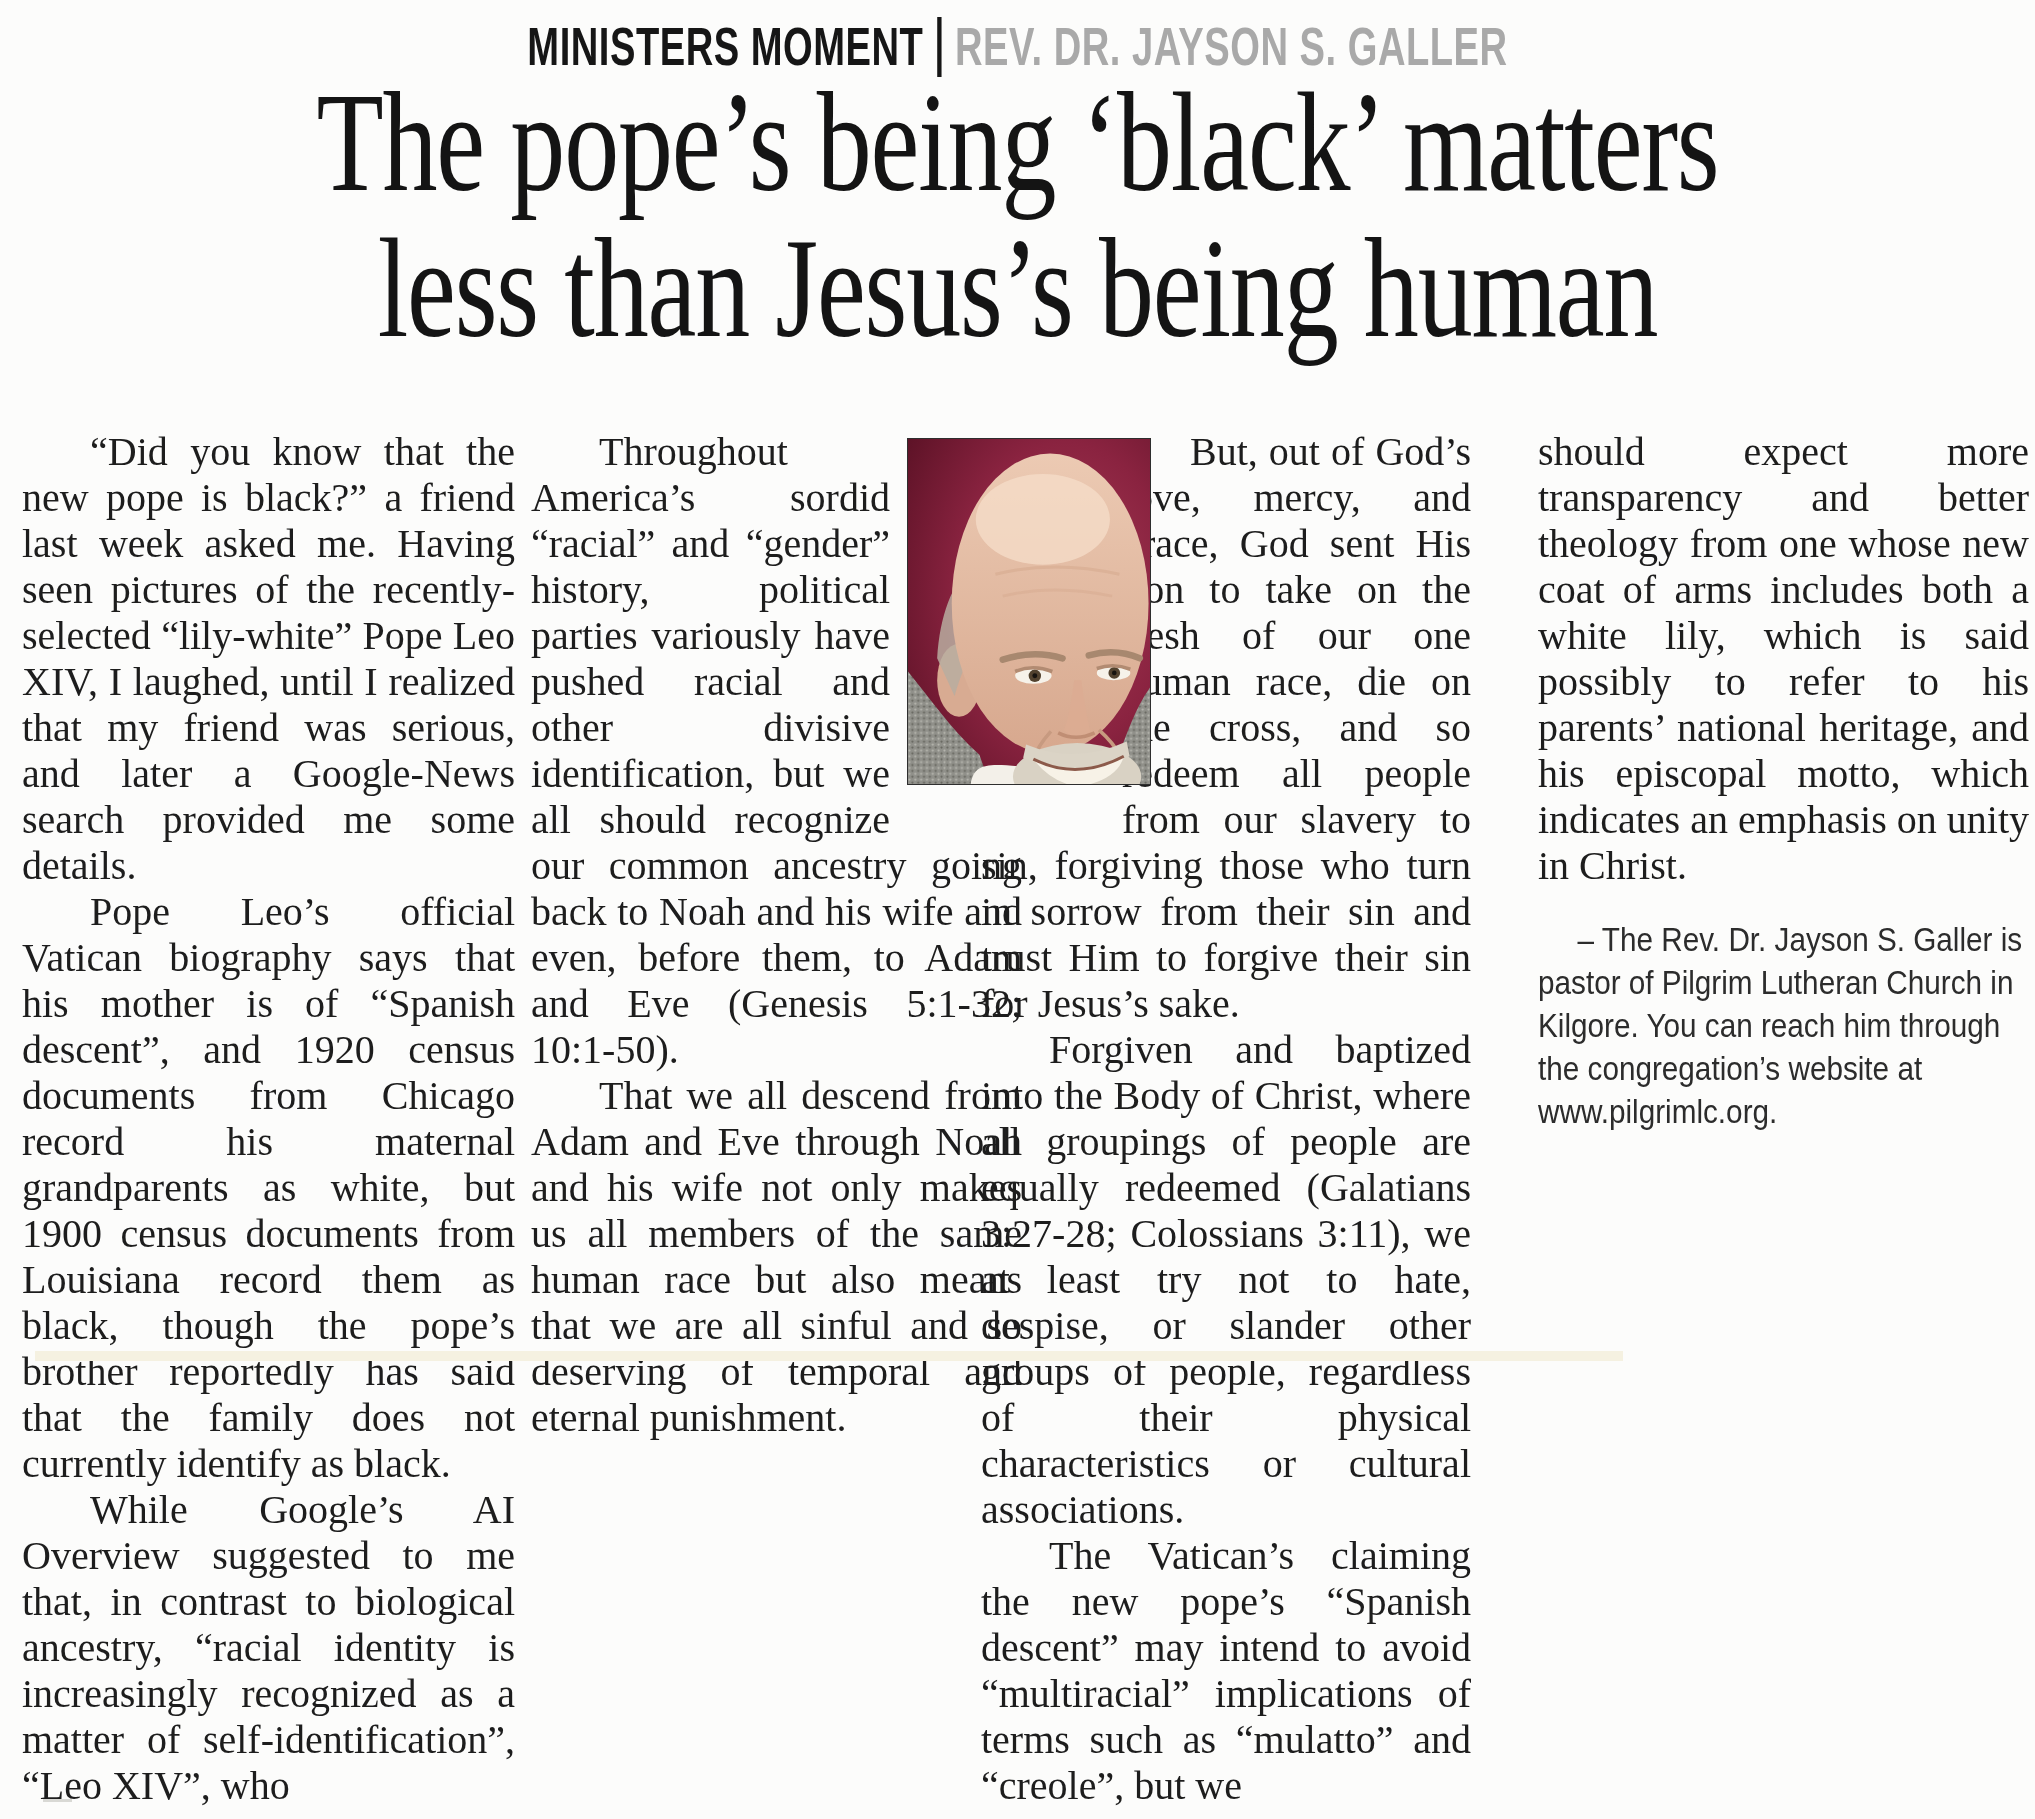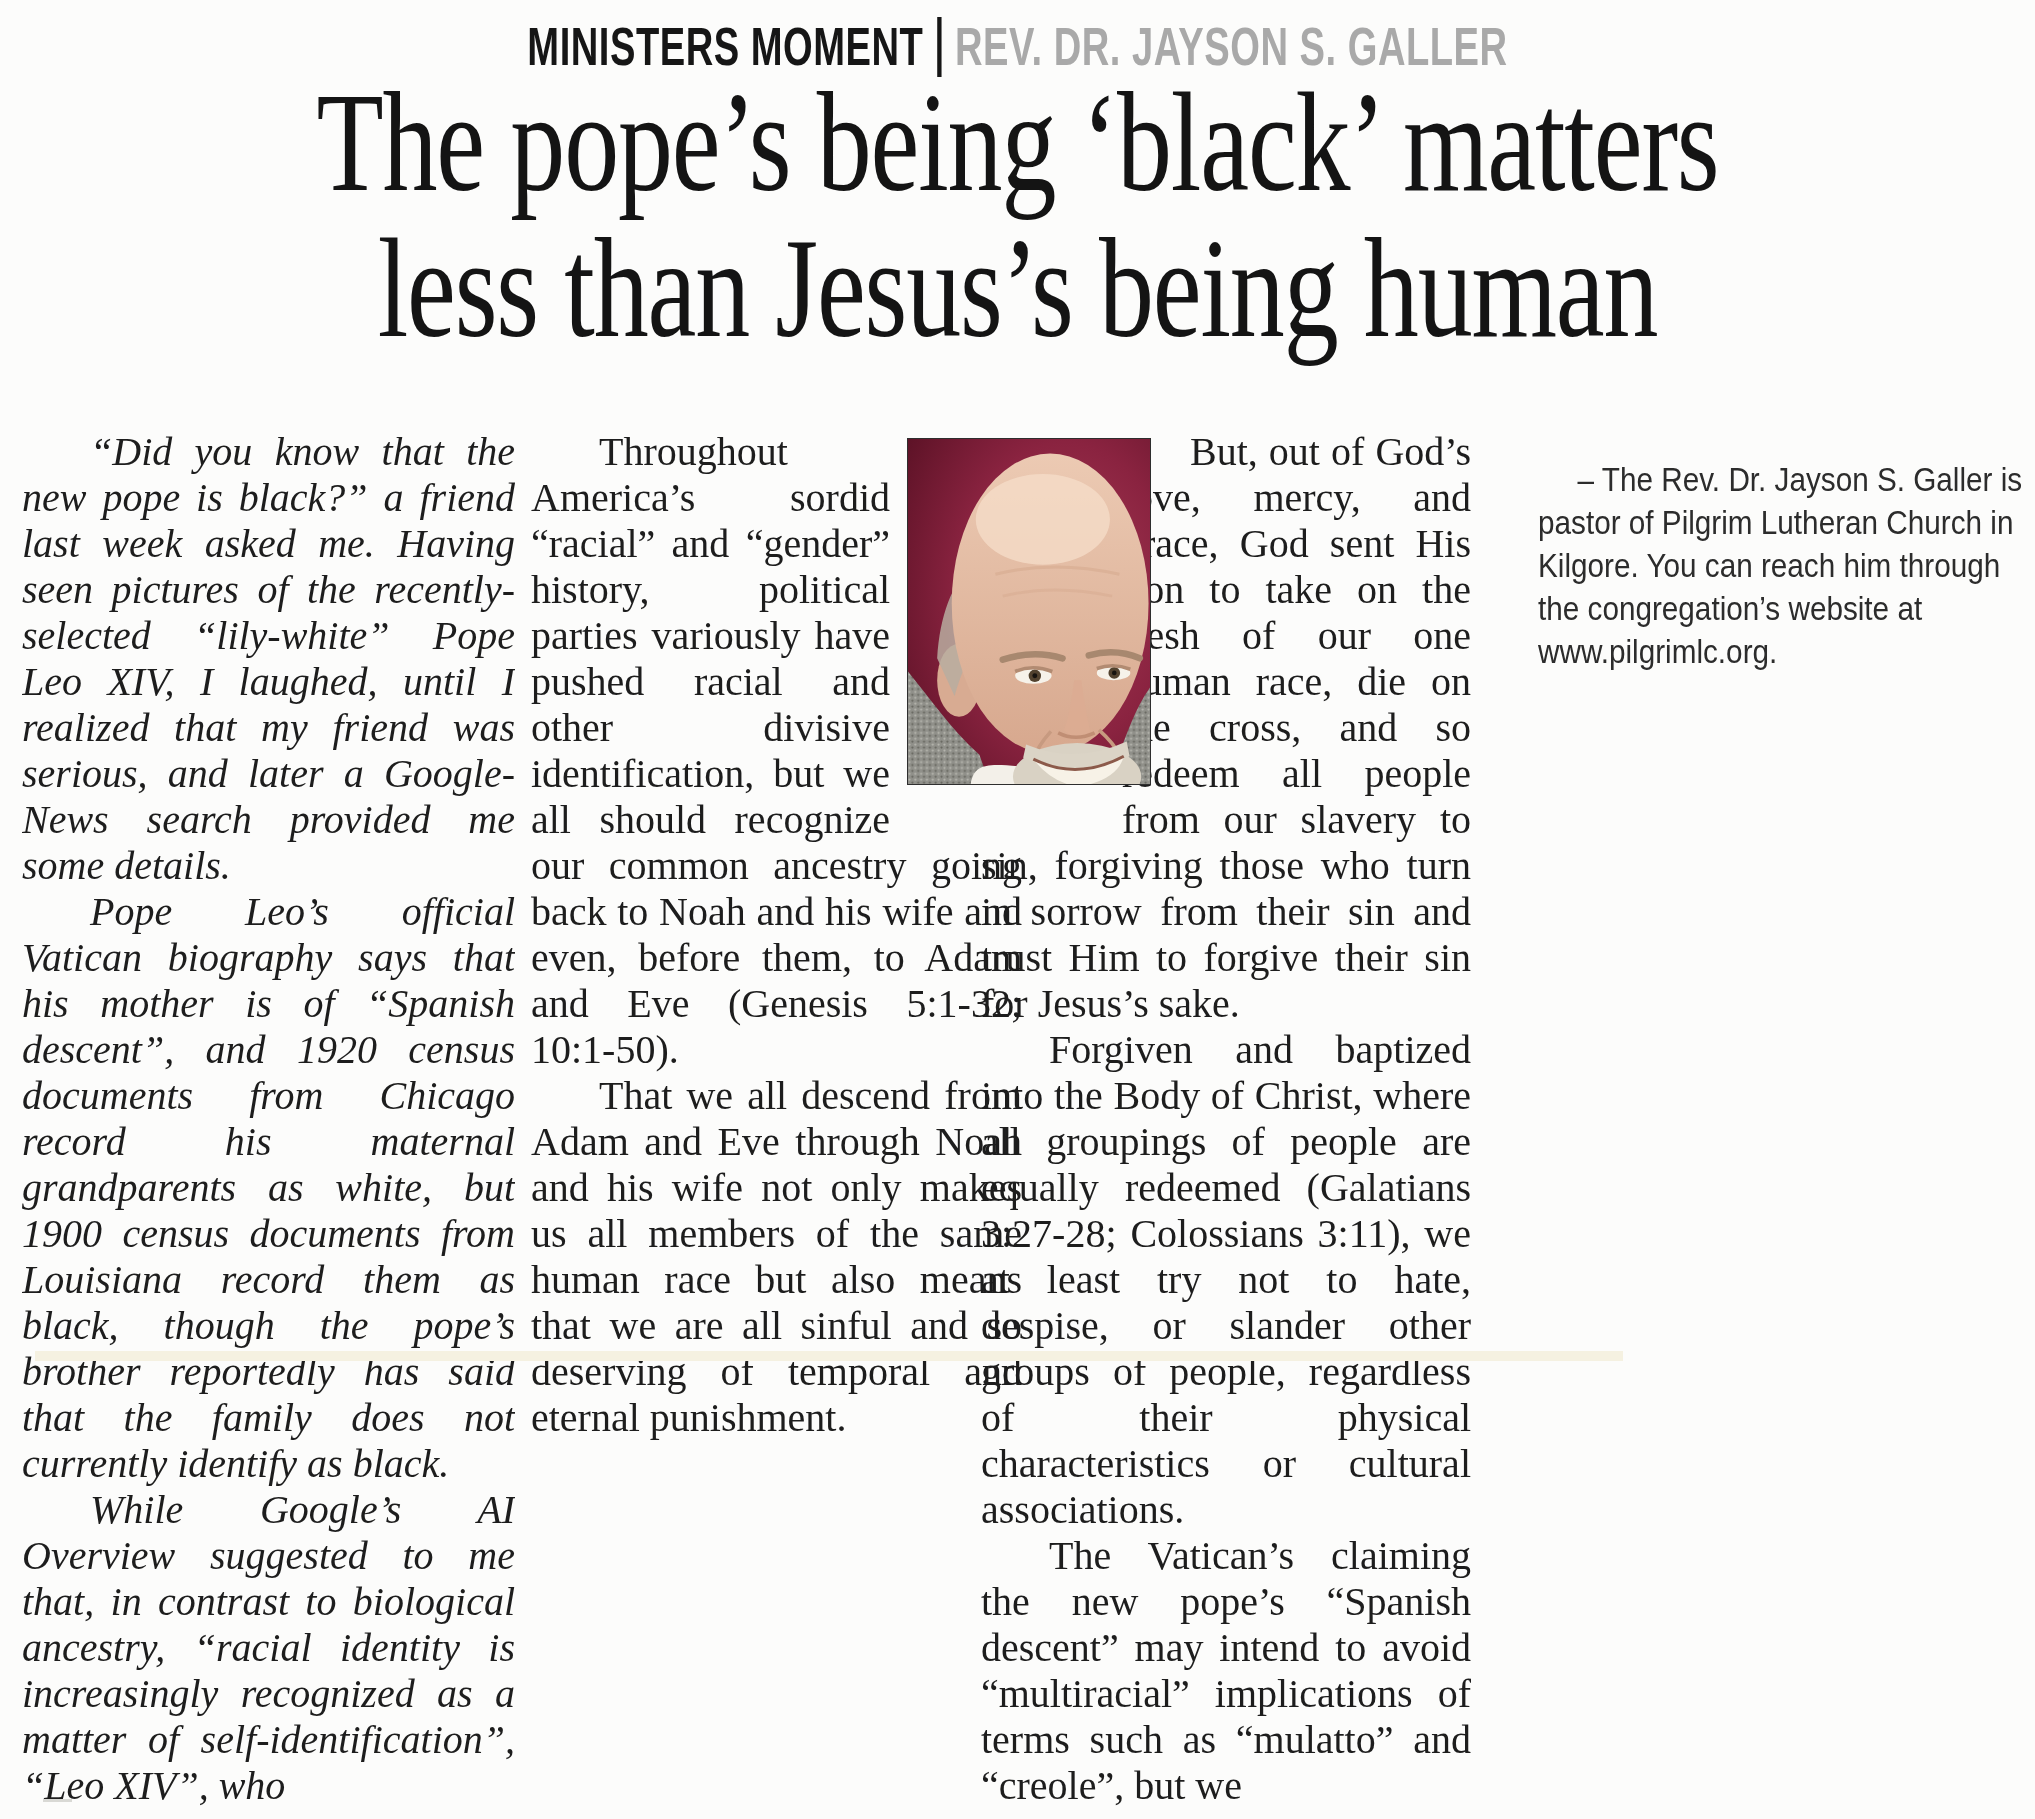--- a/index.html
+++ b/index.html
@@ -36,21 +36,21 @@
   }
   
   .col {
     position: absolute; top: 429px; height: 1391px; overflow: hidden;
     font-size: 40px; line-height: 46px; color: #1d1d1d;
     text-align: justify;
     hyphens: auto; -webkit-hyphens: auto;
   }
   .col p { margin: 0; }
   .col p.ind { text-indent: 68px; }
-  .col1 { left: 22px;   width: 493px; font-style: italic; }
+  .col1 { left: 22px;   width: 493px; }
   .col2 { left: 531px;  width: 491px; }
   .col3 { left: 981px; width: 490px; }
   .col4 { left: 1538px; width: 491px; }
   .spacer-r { float: right; width: 132px; height: 374px; }
   .spacer-l { float: left;  width: 141px; height: 374px; }
   
   .photo {
     position: absolute; left: 907px; top: 438px;
     width: 244px; height: 347px;
     border: 1.5px solid #2e2e2e; box-sizing: border-box;
@@ -107,20 +107,21 @@
   </div>
 
   <div class="col col3">
     <div class="spacer-l"></div>
     <p class="ind">But, out of God’s love, mercy, and grace, God sent His Son to take on the flesh of our one human race, die on the cross, and so redeem all people from our slavery to sin, forgiving those who turn in sorrow from their sin and trust Him to forgive their sin for Jesus’s sake.</p>
     <p class="ind">Forgiven and baptized into the Body of Christ, where all groupings of people are equally redeemed (Galatians 3:27-28; Colossians 3:11), we at least try not to hate, despise, or slander other groups of people, regardless of their physical characteristics or cultural associations.</p>
     <p class="ind">The Vatican’s claiming the new pope’s “Spanish descent” may intend to avoid “multiracial” implications of terms such as “mulatto” and “creole”, but we</p>
   </div>
 
   <div class="col col4">
+    <p>should expect more transparency and better theology from one whose new coat of arms includes both a white lily, which is said possibly to refer to his parents’ national heritage, and his episcopal motto, which indicates an emphasis on unity in Christ.</p>
     <div class="bio">
       <p>– The Rev. Dr. Jayson S. Galler is pastor of Pilgrim Lutheran Church in Kilgore. You can reach him through the congregation’s website at www.pilgrimlc.org.</p>
     </div>
   </div>
 
   <div class="photo" role="img" aria-label="Head-and-shoulders portrait of a smiling bald man with a white goatee, wearing a gray tweed jacket and white clerical collar against a maroon background">
     <svg viewBox="0 0 332 472" preserveAspectRatio="none">
       <defs>
         <radialGradient id="pbg" cx="65%" cy="45%" r="80%">
           <stop offset="0" stop-color="#a63c55"></stop>

